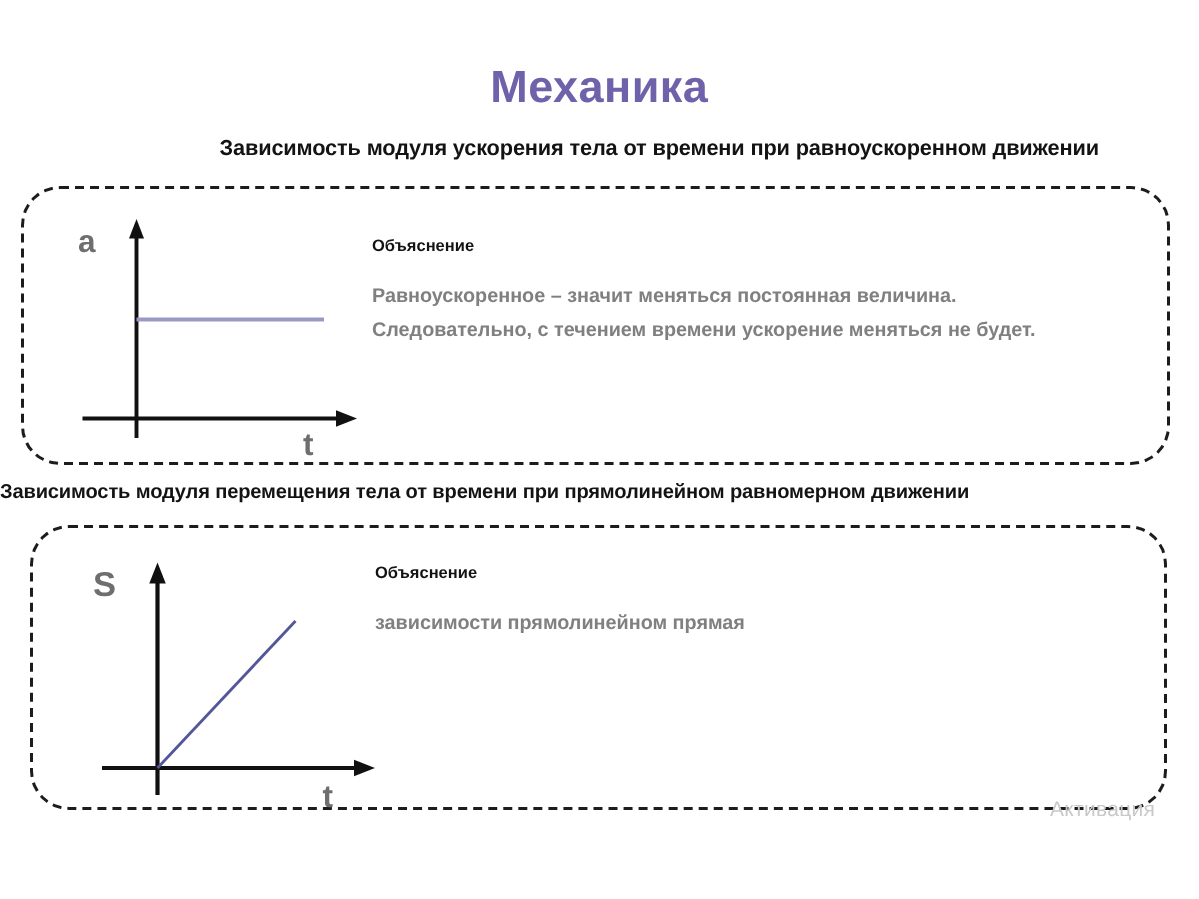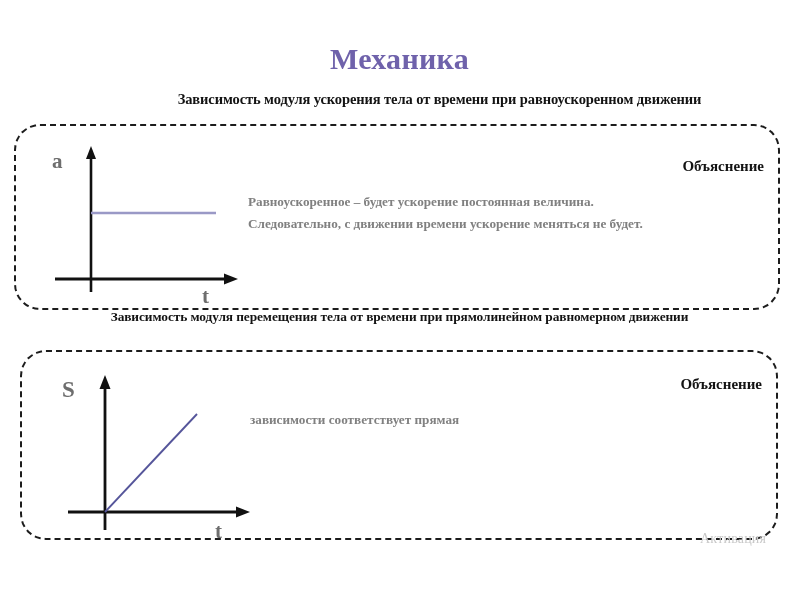--- a/index.html
+++ b/index.html
@@ -13,21 +13,20 @@
     position: relative;
     overflow: hidden;
     font-family: "Liberation Sans", sans-serif;
     -webkit-font-smoothing: antialiased;
   }
 
   .slide {
     position: absolute;
     inset: 0;
     background: #ffffff;
-    font-family: Liberation Serif, serif;
   }
 
   
   .slide-title {
     position: absolute;
     left: 0;
     top: 42px;
     width: 799px;
     text-align: center;
     font-size: 30px;
@@ -44,21 +43,21 @@
     font-weight: 700;
     color: #131313;
     letter-spacing: -0.1px;
     white-space: nowrap;
     line-height: 1.1;
   }
   .caption-1 {
     left: 0; top: 92px; width: 799px; text-align: center; margin-left: 40px;
   }
   .caption-2 {
-    left: 0; top: 310px; width: 799px; text-align: center;
+    left: 0; top: 321px; width: 799px; 
     font-size: 13.4px;
   }
 
   
   .panel {
     position: absolute;
     border: 2px dashed #1c1c1c;
     border-radius: 26px;
     background: #ffffff;
     box-sizing: border-box;
@@ -78,24 +77,24 @@
     font-weight: 700;
     color: #6e6e6e;
     line-height: 1;
   }
 
   
   .explain {
     position: absolute;
   }
   .explain-head {
-    font-size: 15px;
+    font-size: 11px;
     font-weight: 700;
     color: #131313;
-    text-align: right;
+    text-align: left;
     line-height: 1.1;
     margin-bottom: 16px;
   }
   .explain-body {
     font-size: 13.2px;
     font-weight: 700;
     color: #808080;
     line-height: 1.72;
     text-align: justify;
     text-justify: inter-word;
@@ -137,22 +136,22 @@
 
         <line x1="39" y1="71" x2="164" y2="71" stroke="#9a99c6" stroke-width="2.6"></line>
       </svg>
       <div class="axis-label" style="left:0px; top:9px;">a</div>
       <div class="axis-label" style="left:150px; top:144px;">t</div>
     </div>
 
     <div class="explain explain-1" style="position:absolute; left:232px; top:32px; width:516px;">
       <div class="explain-head">Объяснение</div>
       <div class="explain-body">
-        <span>Равноускоренное – будет ускорение постоянная величина.</span>
-        <span>Следовательно, с движении времени ускорение меняться не будет.</span>
+        <span>Равноускоренное – значит меняться постоянная величина.</span>
+        <span>Следовательно, с течением времени ускорение меняться не будет.</span>
       </div>
     </div>
 
   </div>
 
   <div class="section-caption caption-2">Зависимость модуля перемещения тела от времени при прямолинейном равномерном движении</div>
 
   <div class="panel panel-2">
 
     <div class="graph" style="left:28px; top:14px;">
@@ -166,21 +165,21 @@
 
         <line x1="55" y1="146" x2="147" y2="48" stroke="#55559a" stroke-width="1.9"></line>
       </svg>
       <div class="axis-label" style="left:12px; top:12px; font-size:23px;">S</div>
       <div class="axis-label" style="left:165px; top:155px;">t</div>
     </div>
 
     <div class="explain" style="position:absolute; left:228px; top:24px; width:512px;">
       <div class="explain-head">Объяснение</div>
       <div class="explain-body">
-        <span style="text-align:left;">зависимости соответствует прямая</span>
+        <span style="text-align:left;">зависимости прямолинейном прямая</span>
       </div>
     </div>
 
   </div>
 
   <div class="watermark">Активация</div>
 
 </div>
 
 </body></html>

